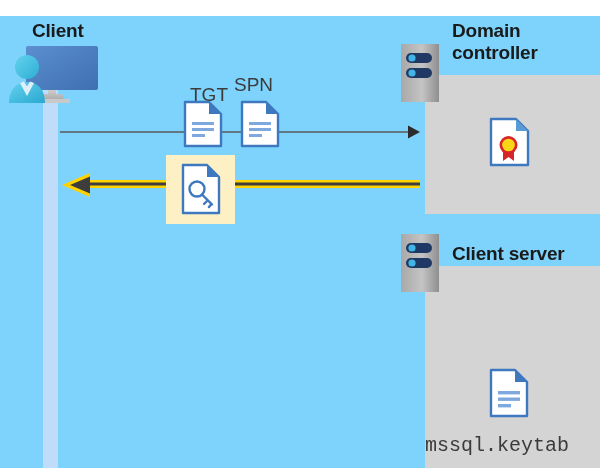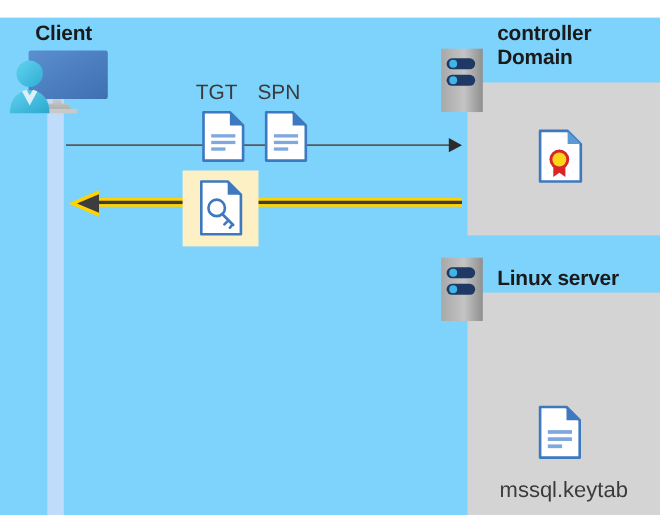--- a/index.html
+++ b/index.html
@@ -110,21 +110,21 @@
       <rect x="24" y="9" width="336" height="8" fill="#ffd200"></rect>
       <rect x="24" y="11.5" width="336" height="3" fill="#3d3d3d"></rect>
 
       <polygon points="2,14 30,2 30,26" fill="#ffd200"></polygon>
       <polygon points="10,14 30,5.5 30,22.5" fill="#3d3d3d"></polygon>
     </svg>
   </div>
 
   <div class="abs highlight-box" style="left:166px; top:139px; width:69px; height:69px;"></div>
 
-  <div class="abs plain-label" style="left:178px; top:58px; width:50px; text-align:left;">TGT</div>
+  <div class="abs plain-label" style="left:178px; top:68px; width:50px; text-align:right;">TGT</div>
 
   <div class="abs plain-label" style="left:234px; top:58px; width:52px; ">SPN</div>
 
   <div class="abs" style="left:183px; top:84px; width:40px; height:48px;">
     <svg width="40" height="48" viewBox="0 0 40 48" xmlns="http://www.w3.org/2000/svg">
       <path d="M2 2 h24 l12 12 v32 h-36 z" fill="#ffffff" stroke="#3e79c0" stroke-width="2.4" stroke-linejoin="round"></path>
       <path d="M26 2 l12 12 h-12 z" fill="#3e79c0"></path>
       <rect x="9" y="22" width="22" height="3" fill="#7fa9de"></rect>
       <rect x="9" y="28" width="22" height="3" fill="#7fa9de"></rect>
       <rect x="9" y="34" width="13" height="3" fill="#7fa9de"></rect>
@@ -166,22 +166,22 @@
       </defs>
       <rect x="0" y="0" width="38" height="58" fill="url(#srv1)"></rect>
       <rect x="5" y="9" width="26" height="10" rx="5" fill="#1f3864"></rect>
       <circle cx="11" cy="14" r="3.6" fill="#41b6e6"></circle>
       <rect x="5" y="24" width="26" height="10" rx="5" fill="#1f3864"></rect>
       <circle cx="11" cy="29" r="3.6" fill="#41b6e6"></circle>
     </svg>
   </div>
 
   <div class="abs title-bold" style="left:452px; top:4px; width:140px; text-align:left;">
+    <div>Domain</div>
     <div>controller</div>
-    <div>Domain</div>
   </div>
 
   <div class="abs" style="left:489px; top:101px; width:41px; height:50px;">
     <svg width="41" height="50" viewBox="0 0 41 50" xmlns="http://www.w3.org/2000/svg">
       <path d="M2 2 h25 l12 12 v34 h-37 z" fill="#ffffff" stroke="#3e79c0" stroke-width="2.4" stroke-linejoin="round"></path>
       <path d="M27 2 l12 12 h-12 z" fill="#5b9bd5"></path>
 
       <path d="M14 30 l0 14 l5.5 -4 l5.5 4 l0 -14 z" fill="#d8252a"></path>
 
       <circle cx="19.5" cy="28" r="9" fill="#d8252a"></circle>
@@ -201,28 +201,28 @@
         </linearGradient>
       </defs>
       <rect x="0" y="0" width="38" height="58" fill="url(#srv2)"></rect>
       <rect x="5" y="9" width="26" height="10" rx="5" fill="#1f3864"></rect>
       <circle cx="11" cy="14" r="3.6" fill="#41b6e6"></circle>
       <rect x="5" y="24" width="26" height="10" rx="5" fill="#1f3864"></rect>
       <circle cx="11" cy="29" r="3.6" fill="#41b6e6"></circle>
     </svg>
   </div>
 
-  <div class="abs title-bold" style="left:452px; top:227px; width:148px; text-align:left;">Linux server</div>
+  <div class="abs title-bold" style="left:452px; top:227px; width:148px; text-align:left;">Client server</div>
 
 
   <div class="abs" style="left:489px; top:352px; width:40px; height:50px;">
     <svg width="40" height="50" viewBox="0 0 40 50" xmlns="http://www.w3.org/2000/svg">
       <path d="M2 2 h24 l12 12 v34 h-36 z" fill="#ffffff" stroke="#3e79c0" stroke-width="2.4" stroke-linejoin="round"></path>
       <path d="M26 2 l12 12 h-12 z" fill="#3e79c0"></path>
       <rect x="9" y="23" width="22" height="3.4" fill="#7fa9de"></rect>
       <rect x="9" y="29.5" width="22" height="3.4" fill="#7fa9de"></rect>
       <rect x="9" y="36" width="13" height="3.4" fill="#7fa9de"></rect>
     </svg>
   </div>
 
-  <div class="abs file-label" style="left:425px; top:418px; width:175px; text-align:center;">mssql.keytab</div>
+  <div class="abs file-label" style="left:425px; top:418px; width:175px; text-align:left;font-family:Liberation Mono, monospace;">mssql.keytab</div>
 
 </div>
 
 </body></html>

